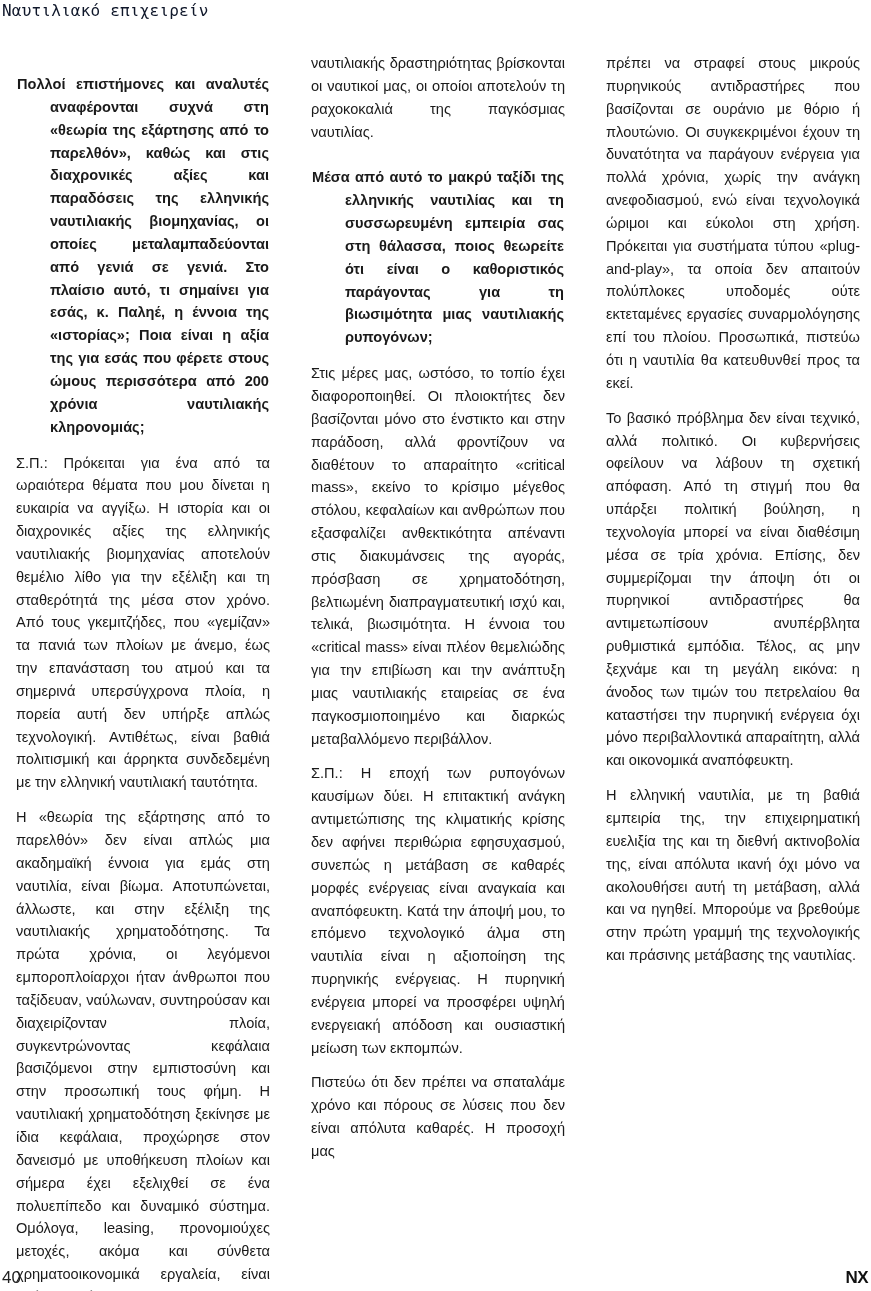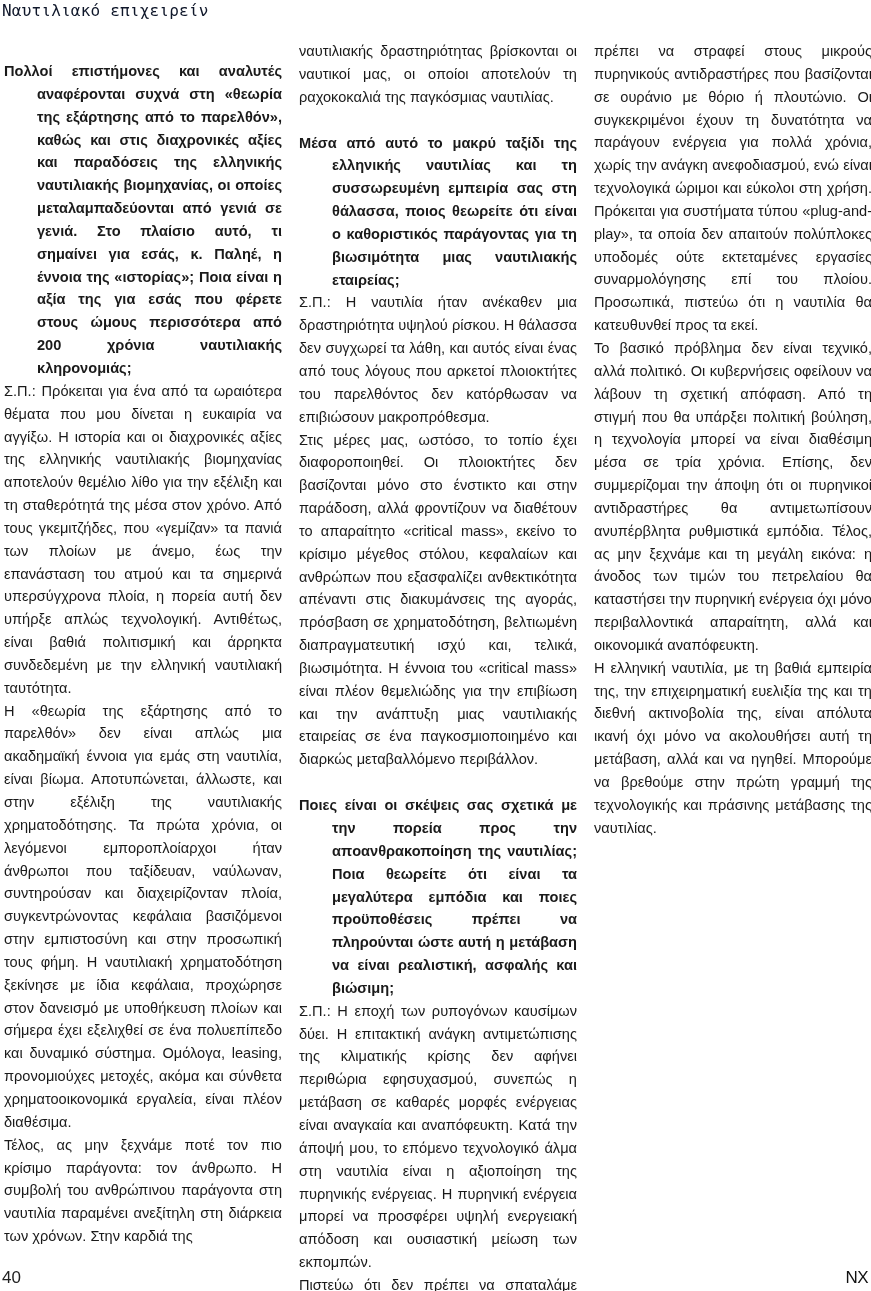--- a/index.html
+++ b/index.html
@@ -22,55 +22,53 @@
       position: absolute; top: 0; width: 278px;
       font-size: 14.6px; line-height: 22.85px;
       text-align: justify; hyphens: manual;
     }
     .col-1 { left: 0px; }
     .col-2 { left: 295px; top: -20px; }
     .col-3 { left: 590px; top: -20px; }
     .question {
       font-weight: bold;
       padding-left: 33px; text-indent: -33px;
-      margin: 0;
+      margin: 13px;
     }
     .question-gap { margin-top: 23px; }
-    .para { margin: 0; }
+    .para { margin: 12px; }
     .folio {
       position: absolute; left: 2px; top: 1268px;
       font-size: 17px; color: #222; line-height: 20px;
     }
     .brand-mark {
       position: absolute; right: 3px; top: 1268px;
-      font-size: 17px; font-weight: normal; letter-spacing: -0.5px; color: #111;
+      font-size: 17px; font-weight: bold; letter-spacing: -0.5px; color: #111;
       line-height: 20px;
       text-align: right;
     }
   </style>
 </head>
 <body>
 
 <div class="running-head">Ναυτιλιακό επιχειρείν</div>
 
 <div class="columns">
 
   <div class="col col-1">
     <p class="question">Πολλοί επιστήμονες και αναλυτές αναφέρονται συχνά στη «θεωρία της εξάρτησης από το παρελθόν», καθώς και στις διαχρονικές αξίες και παραδόσεις της ελληνικής ναυτιλιακής βιομηχανίας, οι οποίες μεταλαμπαδεύονται από γενιά σε γενιά. Στο πλαίσιο αυτό, τι σημαίνει για εσάς, κ. Παληέ, η έννοια της «ιστορίας»; Ποια είναι η αξία της για εσάς που φέρετε στους ώμους περισσότερα από 200 χρόνια ναυτιλιακής κληρονομιάς;</p>
     <p class="para">Σ.Π.: Πρόκειται για ένα από τα ωραιότερα θέματα που μου δίνεται η ευκαιρία να αγγίξω. Η ιστορία και οι διαχρονικές αξίες της ελληνικής ναυτιλιακής βιομηχανίας αποτελούν θεμέλιο λίθο για την εξέλιξη και τη σταθερότητά της μέσα στον χρόνο. Από τους γκεμιτζήδες, που «γεμίζαν» τα πανιά των πλοίων με άνεμο, έως την επανάσταση του ατμού και τα σημερινά υπερσύγχρονα πλοία, η πορεία αυτή δεν υπήρξε απλώς τεχνολογική. Αντιθέτως, είναι βαθιά πολιτισμική και άρρηκτα συνδεδεμένη με την ελληνική ναυτιλιακή ταυτότητα.</p>
     <p class="para">Η «θεωρία της εξάρτησης από το παρελθόν» δεν είναι απλώς μια ακαδημαϊκή έννοια για εμάς στη ναυτιλία, είναι βίωμα. Αποτυπώνεται, άλλωστε, και στην εξέλιξη της ναυτιλιακής χρηματοδότησης. Τα πρώτα χρόνια, οι λεγόμενοι εμποροπλοίαρχοι ήταν άνθρωποι που ταξίδευαν, ναύλωναν, συντηρούσαν και διαχειρίζονταν πλοία, συγκεντρώνοντας κεφάλαια βασιζόμενοι στην εμπιστοσύνη και στην προσωπική τους φήμη. Η ναυτιλιακή χρηματοδότηση ξεκίνησε με ίδια κεφάλαια, προχώρησε στον δανεισμό με υποθήκευση πλοίων και σήμερα έχει εξελιχθεί σε ένα πολυεπίπεδο και δυναμικό σύστημα. Ομόλογα, leasing, προνομιούχες μετοχές, ακόμα και σύνθετα χρηματοοικονομικά εργαλεία, είναι πλέον διαθέσιμα.</p>
     <p class="para">Τέλος, ας μην ξεχνάμε ποτέ τον πιο κρίσιμο παράγοντα: τον άνθρωπο. Η συμβολή του ανθρώπινου παράγοντα στη ναυτιλία παραμένει ανεξίτηλη στη διάρκεια των χρόνων. Στην καρδιά της</p>
   </div>
 
   <div class="col col-2">
     <p class="para">ναυτιλιακής δραστηριότητας βρίσκονται οι ναυτικοί μας, οι οποίοι αποτελούν τη ραχοκοκαλιά της παγκόσμιας ναυτιλίας.</p>
-    <p class="question question-gap">Μέσα από αυτό το μακρύ ταξίδι της ελληνικής ναυτιλίας και τη συσσωρευμένη εμπειρία σας στη θάλασσα, ποιος θεωρείτε ότι είναι ο καθοριστικός παράγοντας για τη βιωσιμότητα μιας ναυτιλιακής εταιρείας;</p>
-    <p class="para">Σ.Π.: Η ναυτιλία ήταν ανέκαθεν μια δραστηριότητα υψηλού ρίσκου. Η θάλασσα δεν συγχωρεί τα λάθη, και αυτός είναι ένας από τους λόγους που αρκετοί πλοιοκτήτες του παρελθόντος δεν κατόρθωσαν να επιβιώσουν μακροπρόθεσμα.</p>
+    <p class="question question-gap">Μέσα από αυτό το μακρύ ταξίδι της ελληνικής ναυτιλίας και τη συσσωρευμένη εμπειρία σας στη θάλασσα, ποιος θεωρείτε ότι είναι ο καθοριστικός παράγοντας για τη βιωσιμότητα μιας ναυτιλιακής ρυπογόνων;</p>
     <p class="para">Στις μέρες μας, ωστόσο, το τοπίο έχει διαφοροποιηθεί. Οι πλοιοκτήτες δεν βασίζονται μόνο στο ένστικτο και στην παράδοση, αλλά φροντίζουν να διαθέτουν το απαραίτητο «critical mass», εκείνο το κρίσιμο μέγεθος στόλου, κεφαλαίων και ανθρώπων που εξασφαλίζει ανθεκτικότητα απέναντι στις διακυμάνσεις της αγοράς, πρόσβαση σε χρηματοδότηση, βελτιωμένη διαπραγματευτική ισχύ και, τελικά, βιωσιμότητα. Η έννοια του «critical mass» είναι πλέον θεμελιώδης για την επιβίωση και την ανάπτυξη μιας ναυτιλιακής εταιρείας σε ένα παγκοσμιοποιημένο και διαρκώς μεταβαλλόμενο περιβάλλον.</p>
-    <p class="question question-gap">Ποιες είναι οι σκέψεις σας σχετικά με την πορεία προς την απoανθρακοποίηση της ναυτιλίας; Ποια θεωρείτε ότι είναι τα μεγαλύτερα εμπόδια και ποιες προϋποθέσεις πρέπει να πληρούνται ώστε αυτή η μετάβαση να είναι ρεαλιστική, ασφαλής και βιώσιμη;</p>
     <p class="para">Σ.Π.: Η εποχή των ρυπογόνων καυσίμων δύει. Η επιτακτική ανάγκη αντιμετώπισης της κλιματικής κρίσης δεν αφήνει περιθώρια εφησυχασμού, συνεπώς η μετάβαση σε καθαρές μορφές ενέργειας είναι αναγκαία και αναπόφευκτη. Κατά την άποψή μου, το επόμενο τεχνολογικό άλμα στη ναυτιλία είναι η αξιοποίηση της πυρηνικής ενέργειας. Η πυρηνική ενέργεια μπορεί να προσφέρει υψηλή ενεργειακή απόδοση και ουσιαστική μείωση των εκπομπών.</p>
     <p class="para">Πιστεύω ότι δεν πρέπει να σπαταλάμε χρόνο και πόρους σε λύσεις που δεν είναι απόλυτα καθαρές. Η προσοχή μας</p>
   </div>
 
   <div class="col col-3">
     <p class="para">πρέπει να στραφεί στους μικρούς πυρηνικούς αντιδραστήρες που βασίζονται σε ουράνιο με θόριο ή πλουτώνιο. Οι συγκεκριμένοι έχουν τη δυνατότητα να παράγουν ενέργεια για πολλά χρόνια, χωρίς την ανάγκη ανεφοδιασμού, ενώ είναι τεχνολογικά ώριμοι και εύκολοι στη χρήση. Πρόκειται για συστήματα τύπου «plug-and-play», τα οποία δεν απαιτούν πολύπλοκες υποδομές ούτε εκτεταμένες εργασίες συναρμολόγησης επί του πλοίου. Προσωπικά, πιστεύω ότι η ναυτιλία θα κατευθυνθεί προς τα εκεί.</p>
     <p class="para">Το βασικό πρόβλημα δεν είναι τεχνικό, αλλά πολιτικό. Οι κυβερνήσεις οφείλουν να λάβουν τη σχετική απόφαση. Από τη στιγμή που θα υπάρξει πολιτική βούληση, η τεχνολογία μπορεί να είναι διαθέσιμη μέσα σε τρία χρόνια. Επίσης, δεν συμμερίζομαι την άποψη ότι οι πυρηνικοί αντιδραστήρες θα αντιμετωπίσουν ανυπέρβλητα ρυθμιστικά εμπόδια. Τέλος, ας μην ξεχνάμε και τη μεγάλη εικόνα: η άνοδος των τιμών του πετρελαίου θα καταστήσει την πυρηνική ενέργεια όχι μόνο περιβαλλοντικά απαραίτητη, αλλά και οικονομικά αναπόφευκτη.</p>
     <p class="para">Η ελληνική ναυτιλία, με τη βαθιά εμπειρία της, την επιχειρηματική ευελιξία της και τη διεθνή ακτινοβολία της, είναι απόλυτα ικανή όχι μόνο να ακολουθήσει αυτή τη μετάβαση, αλλά και να ηγηθεί. Μπορούμε να βρεθούμε στην πρώτη γραμμή της τεχνολογικής και πράσινης μετάβασης της ναυτιλίας.</p>
   </div>
 

